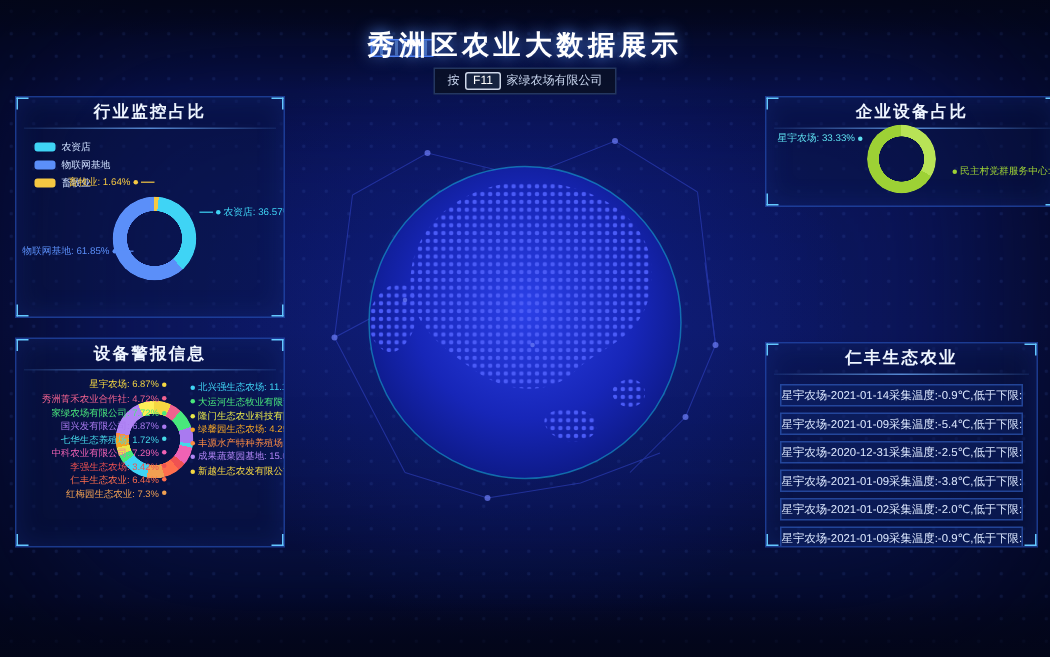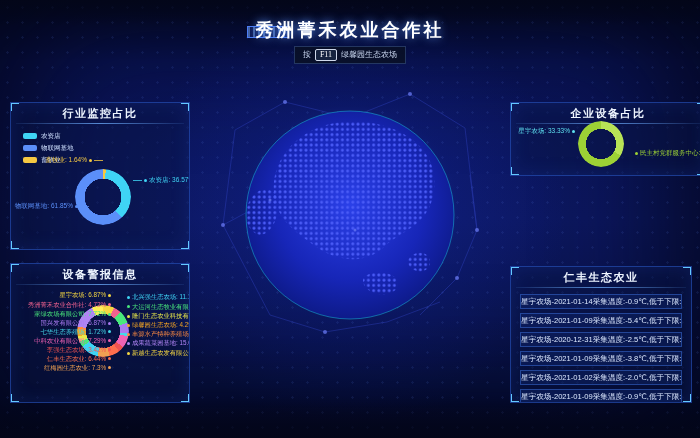--- a/index.html
+++ b/index.html
@@ -16,25 +16,25 @@
     background:linear-gradient(180deg, rgba(3,6,24,.85) 0px, rgba(3,6,24,0) 26px, rgba(3,6,24,0) 398px, rgba(3,6,24,.85) 438px);}
 
   
   .page-title{position:absolute;top:18px;left:0;right:0;text-align:center;color:#ffffff;
     font-size:18px;font-weight:bold;letter-spacing:3px;text-shadow:0 0 10px rgba(90,150,255,.9);z-index:5;}
   .brand-badge{position:absolute;left:247px;top:26px;width:42px;height:12px;z-index:5;
     border:1px solid #4d7df5;background:repeating-linear-gradient(90deg,rgba(120,170,255,.55) 0 2px,rgba(20,40,120,.5) 2px 5px);}
   .hint-bar{position:absolute;top:43px;left:0;right:0;text-align:center;z-index:5;}
   .hint-inner{display:inline-flex;align-items:center;gap:4px;background:rgba(9,16,38,.88);
     border:1px solid rgba(90,130,200,.35);padding:2px 8px;font-size:8px;color:#c9d6ef;}
-  .keycap{border:1px solid #cfd8ea;border-radius:2px;background:#16233f;color:#fff;padding:0 4px;line-height:10px;font-size:8px;font-family:Liberation Serif, serif;}
+  .keycap{border:1px solid #cfd8ea;border-radius:2px;background:#16233f;color:#fff;padding:0 4px;line-height:10px;font-size:8px;}
 
   
   .panel{position:absolute;background:rgba(9,22,70,.42);border:1px solid rgba(44,92,210,.55);
-    box-shadow:inset 0 0 18px rgba(30,70,180,.22);overflow:hidden;z-index:4;margin-top:38px;}
+    box-shadow:inset 0 0 18px rgba(30,70,180,.22);overflow:hidden;z-index:4;}
   .panel::before{content:"";position:absolute;left:-1px;top:-1px;width:7px;height:7px;
     border-left:2px solid #64c8ff;border-top:2px solid #64c8ff;}
   .panel::after{content:"";position:absolute;right:-1px;bottom:-1px;width:7px;height:7px;
     border-right:2px solid #64c8ff;border-bottom:2px solid #64c8ff;}
   .corners{position:absolute;inset:0;pointer-events:none;}
   .corners::before{content:"";position:absolute;right:-1px;top:-1px;width:7px;height:7px;
     border-right:2px solid #64c8ff;border-top:2px solid #64c8ff;}
   .corners::after{content:"";position:absolute;left:-1px;bottom:-1px;width:7px;height:7px;
     border-left:2px solid #64c8ff;border-bottom:2px solid #64c8ff;}
   .panel-title{position:relative;height:21px;line-height:21px;text-align:center;color:#eef5ff;
@@ -124,26 +124,26 @@
           <circle cx="262" cy="150" r="2"></circle>
         <circle cx="110" cy="252" r="2"></circle>
           <circle cx="242" cy="198" r="2"></circle>
         <circle cx="55" cy="120" r="1.5"></circle>
           <circle cx="140" cy="150" r="1.5"></circle>
       </g>
     </svg>
   </div>
 
   <div class="brand-badge"></div>
-  <div class="page-title">秀洲菁禾农业合作社</div>
+  <div class="page-title">秀洲区农业大数据展示</div>
   <div class="hint-bar">
     <span class="hint-inner">
       <span>按</span>
       <span class="keycap">F11</span>
-      <span>绿馨园生态农场</span>
+      <span>家绿农场有限公司</span>
     </span>
   </div>
 
   <div class="panel" id="panel-industry">
     <i class="corners"></i>
     <div class="panel-title">行业监控占比</div>
     <div style="position:absolute;left:12px;top:28px;">
         <div class="lg-row">
           <span class="lg-swatch" style="background: rgb(63, 212, 245);"></span>
           <span class="lg-label">农资店</span>

